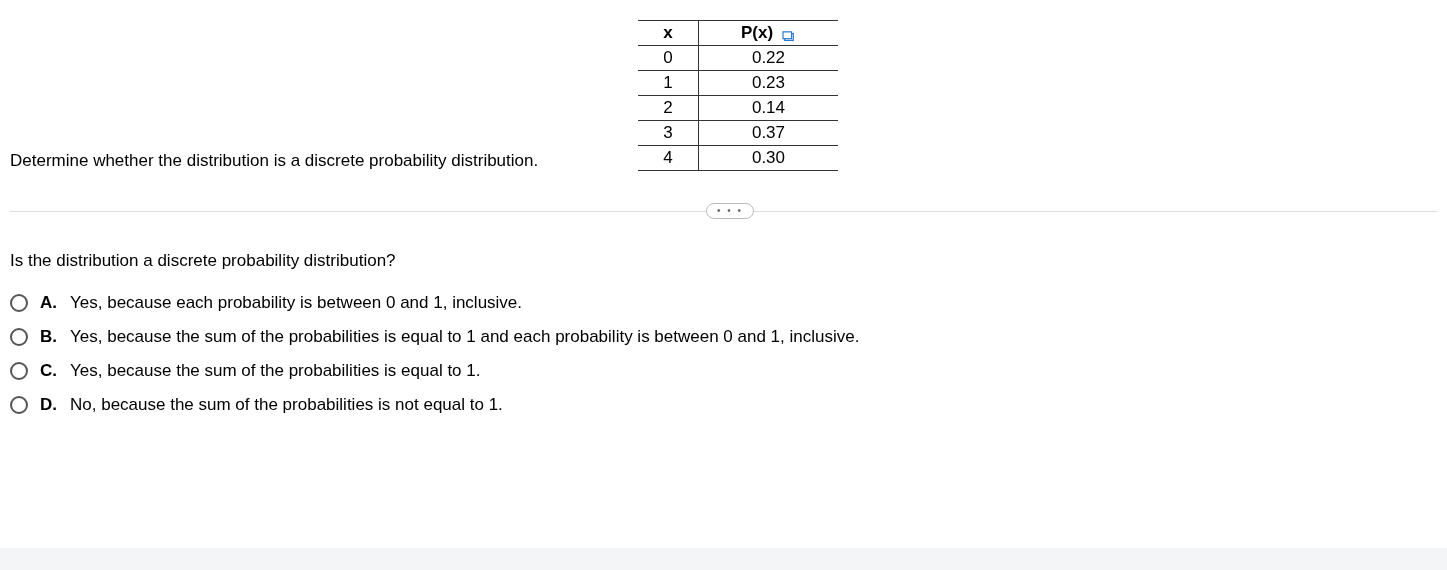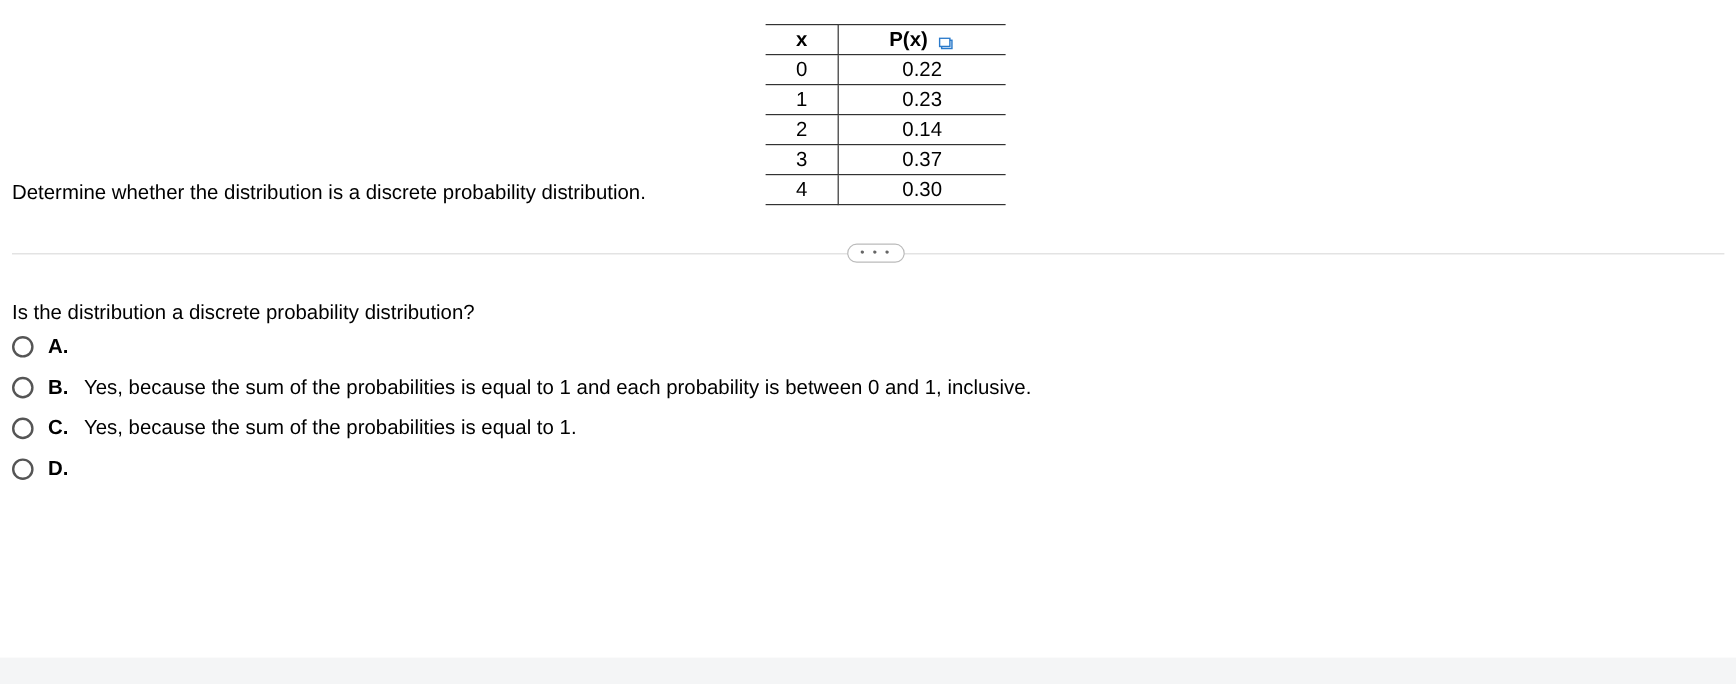--- a/index.html
+++ b/index.html
@@ -70,21 +70,21 @@
       border: 1px solid #bbb;
       border-radius: 10px;
       padding: 0 10px;
       font-size: 10px;
       color: #666;
       letter-spacing: 2px;
       line-height: 14px;
       cursor: pointer;
     }
     .sub-question {
-      margin-bottom: 8px;
+      margin-bottom: 22px;
     }
     .options {
       display: flex;
       flex-direction: column;
       gap: 14px;
     }
     .option {
       display: flex;
       align-items: center;
       gap: 12px;
@@ -162,30 +162,32 @@
   <hr class="divider-line">
   <div class="dots-pill">• • •</div>
 </div>
 
 <div class="sub-question">Is the distribution a discrete probability distribution?</div>
 
 <div class="options">
   <div class="option">
     <div class="radio"></div>
     <span class="option-letter">A.</span>
+    <span>Yes, because each probability is between 0 and 1, inclusive.</span>
   </div>
   <div class="option">
     <div class="radio"></div>
     <span class="option-letter">B.</span>
     <span>Yes, because the sum of the probabilities is equal to 1 and each probability is between 0 and 1, inclusive.</span>
   </div>
   <div class="option">
     <div class="radio"></div>
     <span class="option-letter">C.</span>
     <span>Yes, because the sum of the probabilities is equal to 1.</span>
   </div>
   <div class="option">
     <div class="radio"></div>
     <span class="option-letter">D.</span>
+    <span>No, because the sum of the probabilities is not equal to 1.</span>
   </div>
 </div>
 
 <div class="bottom-bar"></div>
 
 </body></html>

